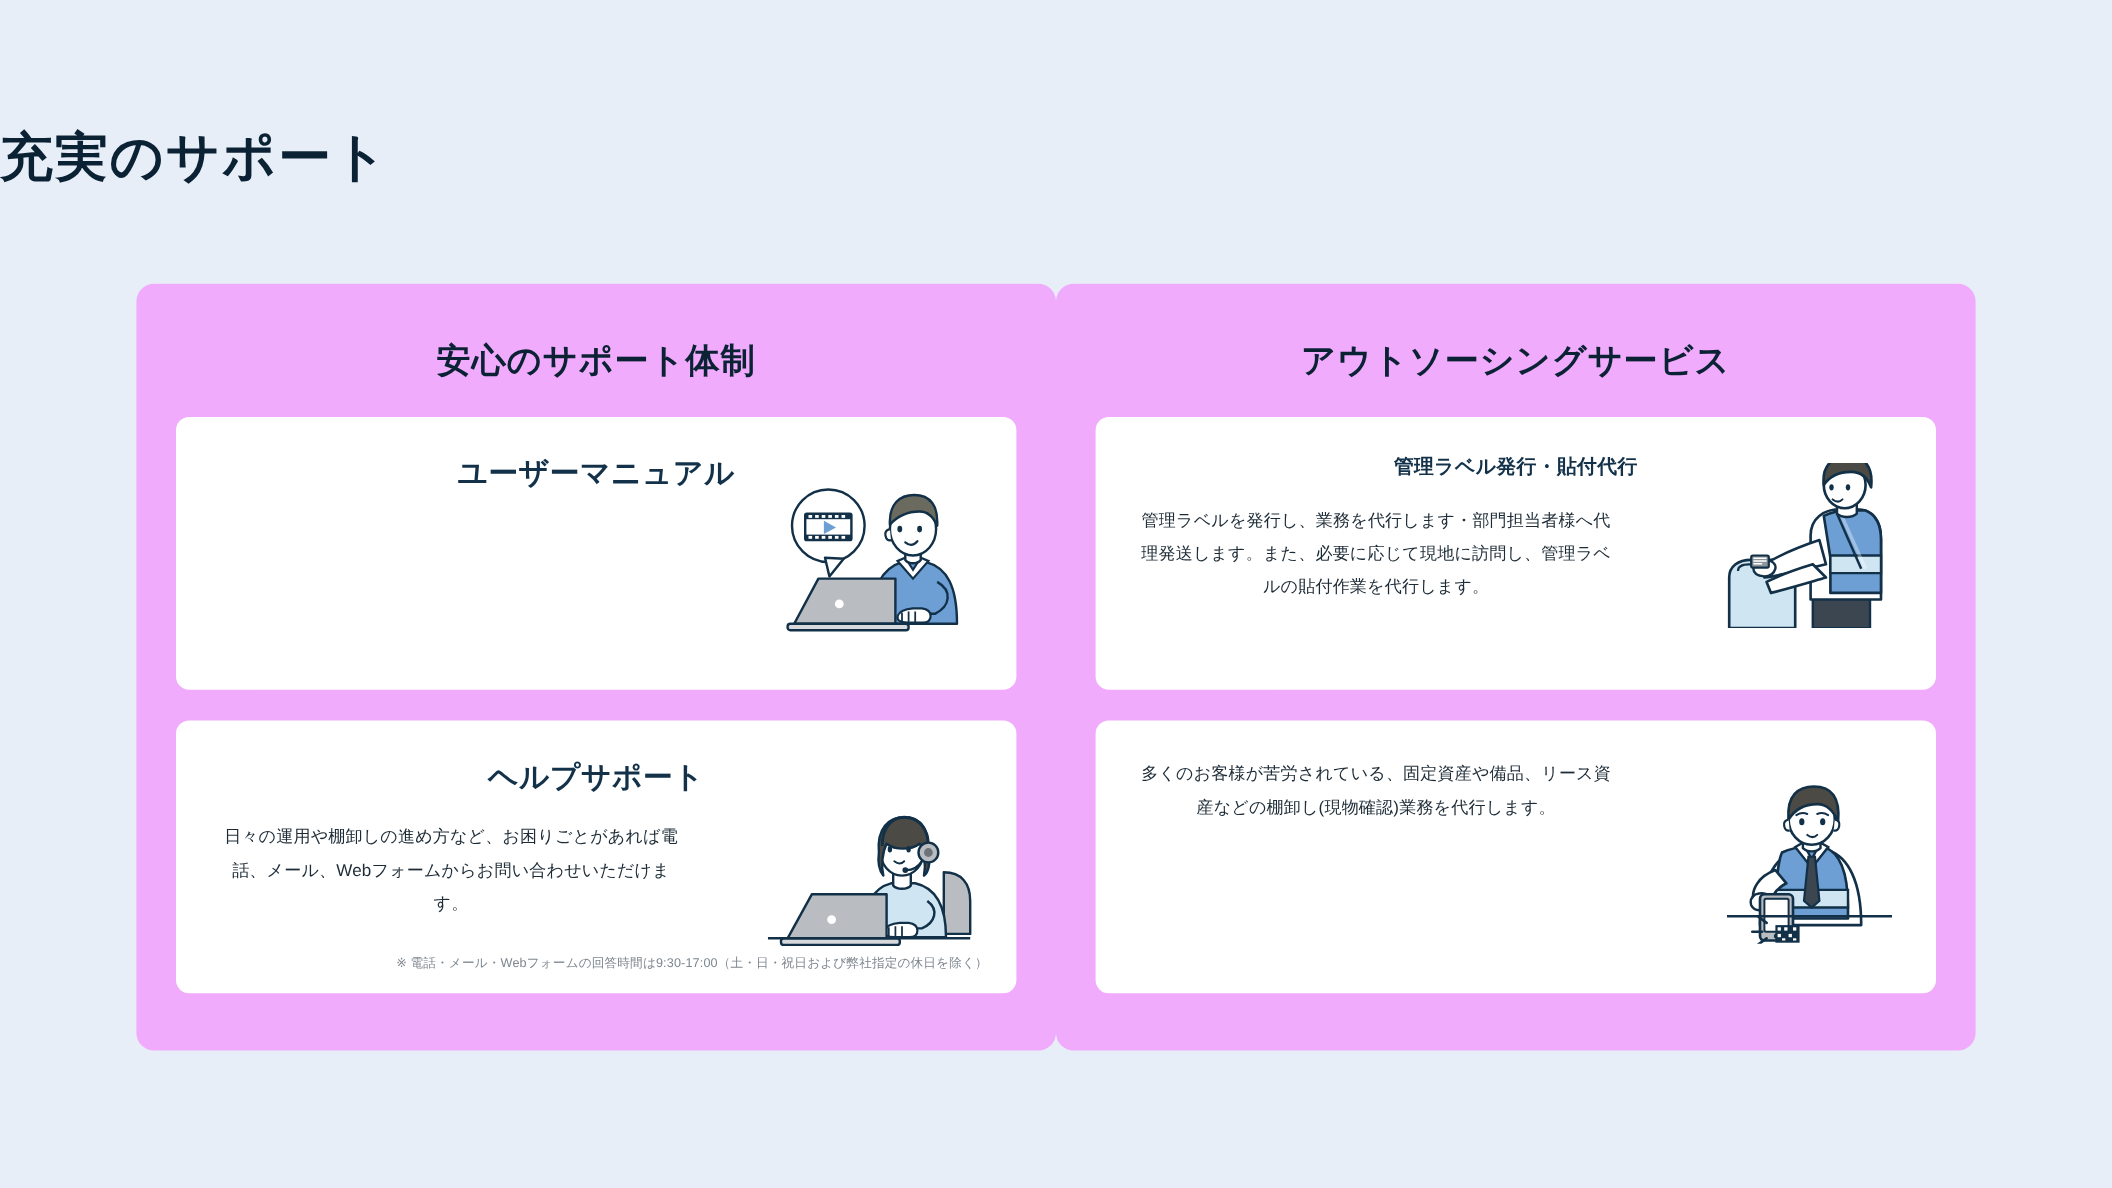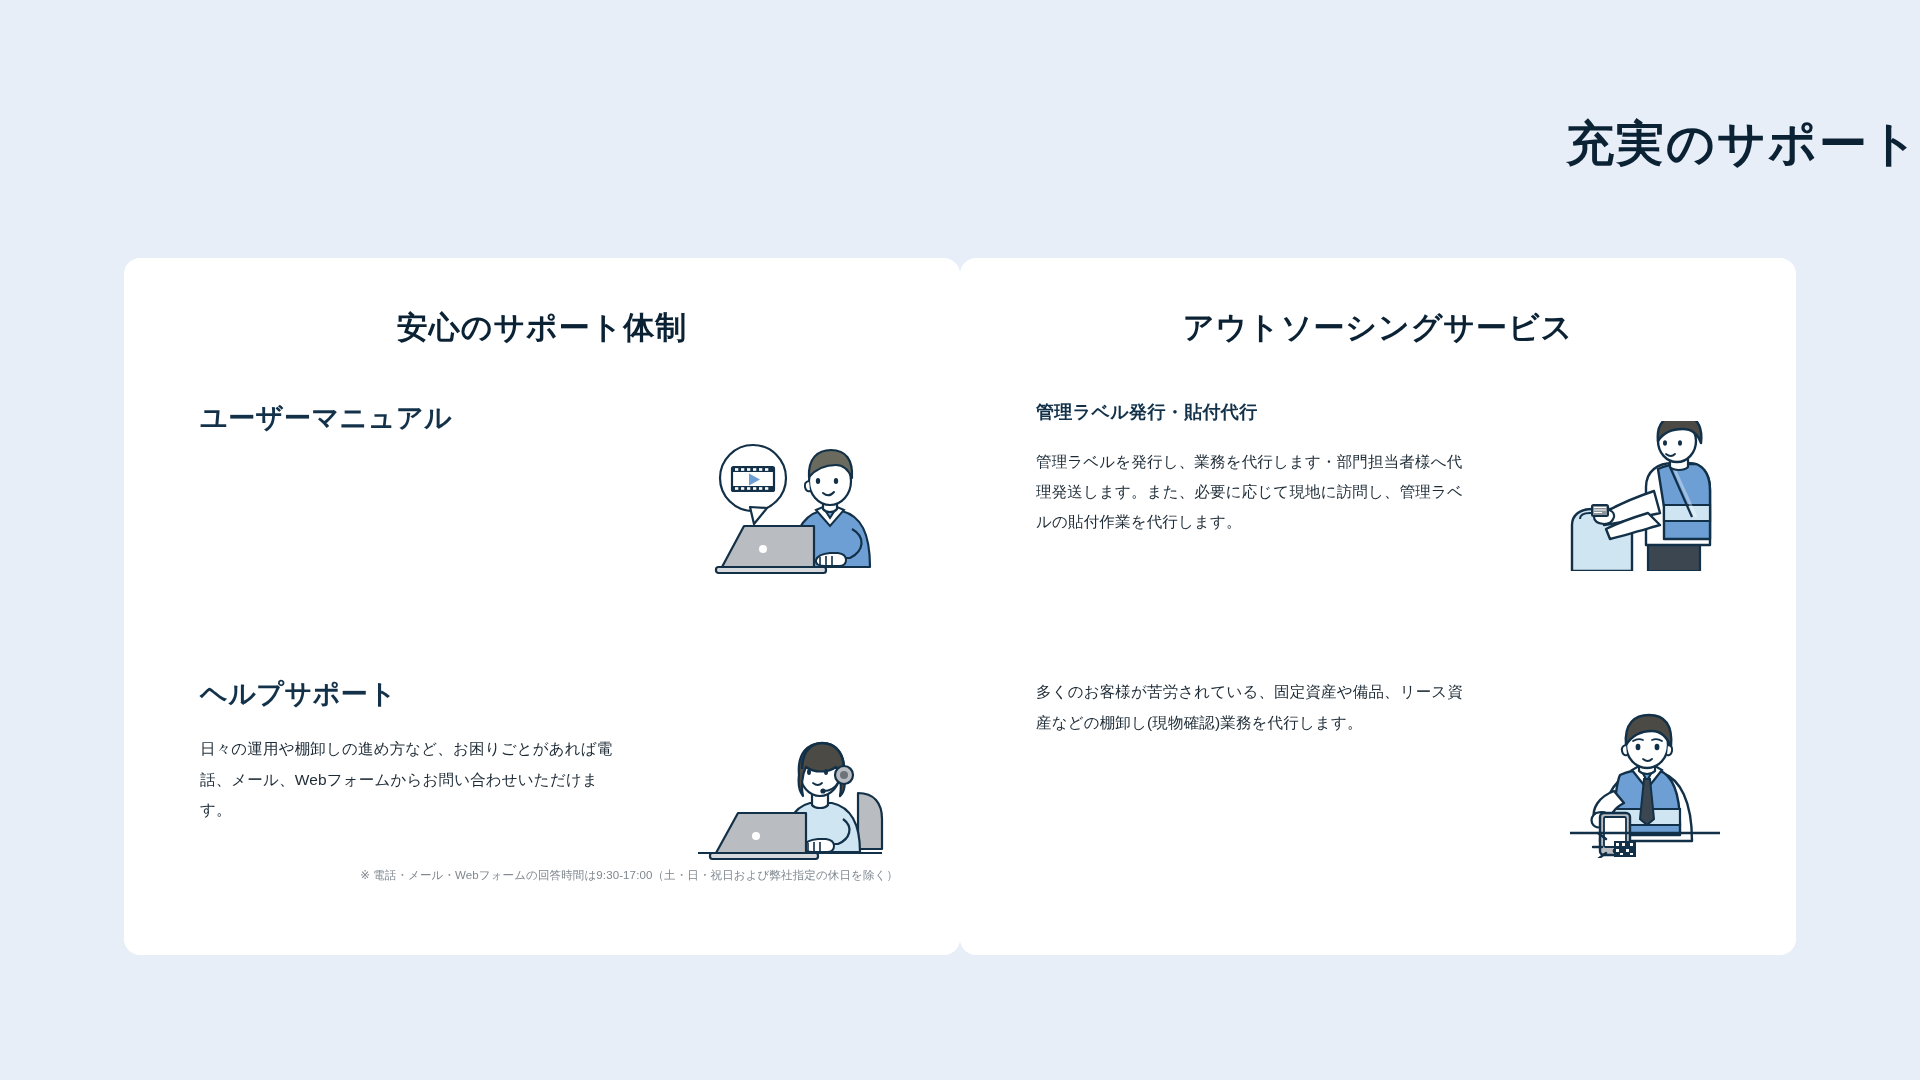--- a/index.html
+++ b/index.html
@@ -19,64 +19,65 @@
     position: relative;
     width: 1920px;
     height: 1080px;
     box-sizing: border-box;
   }
   .page-title {
     position: absolute;
     top: 83px;
     left: 0;
     width: 100%;
-    text-align: right;
+    text-align: left;
     font-size: 48px;
     font-weight: bold;
     letter-spacing: 0.04em;
     color: #0b2234;
     line-height: 1.2;
   }
 
   
   .panels {
     position: absolute;
     top: 258px;
     left: 124px;
     width: 1672px;
     display: flex;
     justify-content: space-between;
   }
   .panel {
     width: 872px;
-    background: #ffffff;
+    background: #f0abfc;
     border-radius: 16px;
     box-sizing: border-box;
     padding: 26px 36px 40px 36px;
   }
   .panel-title {
     text-align: center;
     font-size: 31px;
     font-weight: bold;
     letter-spacing: 0.03em;
     color: #0b2234;
     margin: 24px 0 31px 0;
     line-height: 1.3;
   }
 
   
   .card {
     position: relative;
     background: #ffffff;
     border-radius: 12px;
     box-sizing: border-box;
-    padding: 22px 40px 26px 40px;
+    padding: 34px 40px 26px 40px;
     min-height: 248px;
     margin-bottom: 28px;
     overflow: hidden;
+    text-align: center;
   }
   .card:last-child { margin-bottom: 12px; }
 
   .card-title {
     font-size: 27px;
     font-weight: bold;
     color: #13324a;
     letter-spacing: 0.02em;
     line-height: 1.3;
     margin: 0 0 22px 0;

